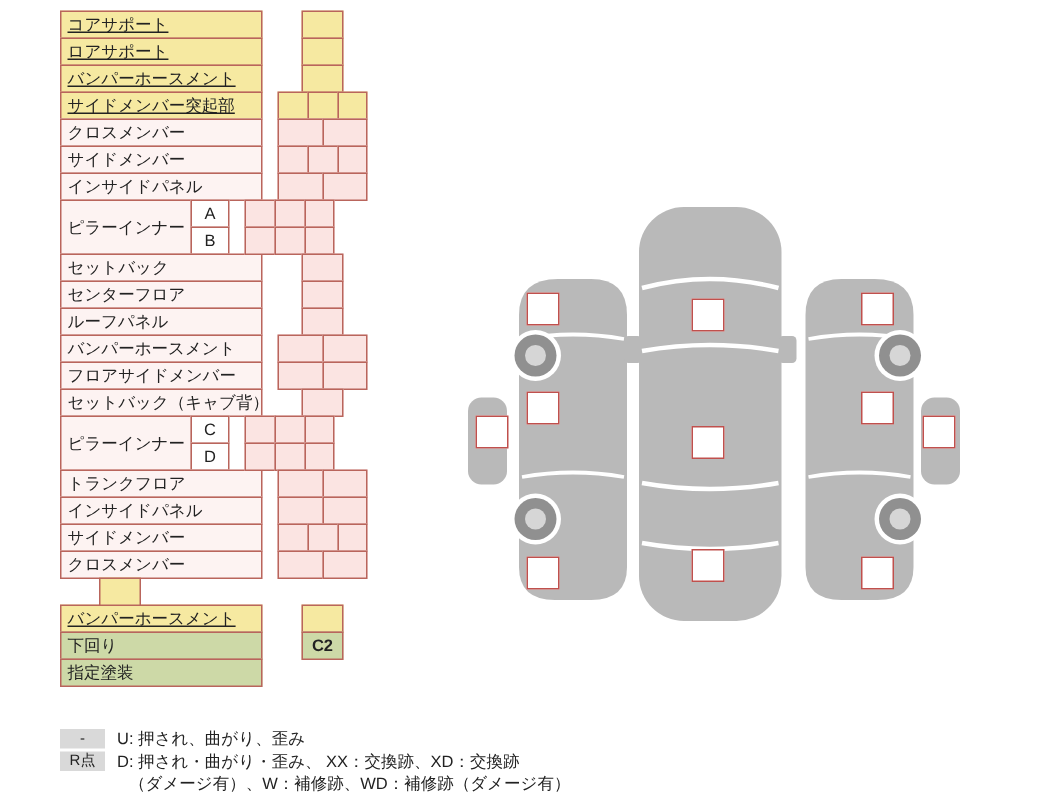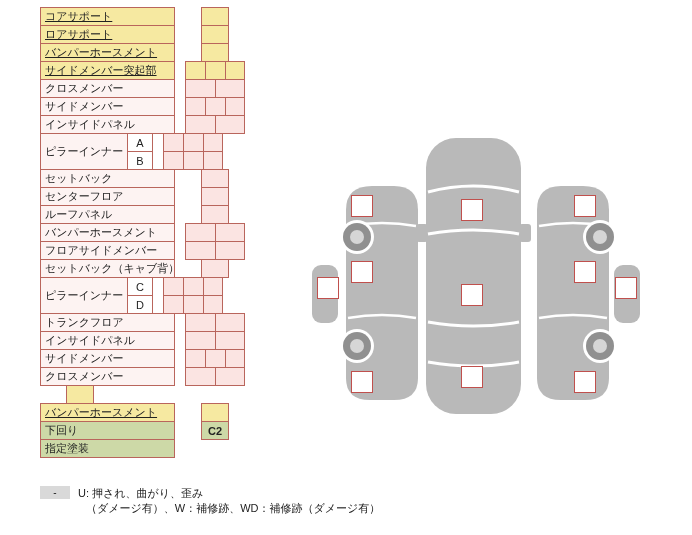--- a/index.html
+++ b/index.html
@@ -315,18 +315,22 @@
         <div class="check-square" style="left: 315px; top: 147px; width: 22px; height: 22px;"></div>
         <div class="check-square" style="left: 274px; top: 241px; width: 22px; height: 22px;"></div>
       </div>
   </div>
 
   <div class="legend">
     <div class="legend-row">
       <span class="legend-badge">-</span>
       <span>U: 押され、曲がり、歪み</span>
     </div>
+    <div class="legend-row">
+      <span class="legend-badge">R点</span>
+      <span>D: 押され・曲がり・歪み、 XX：交換跡、XD：交換跡</span>
+    </div>
     <div class="legend-row legend-indent">
       <span>（ダメージ有）、W：補修跡、WD：補修跡（ダメージ有）</span>
     </div>
   </div>
 
 </div>
 
 </body></html>

